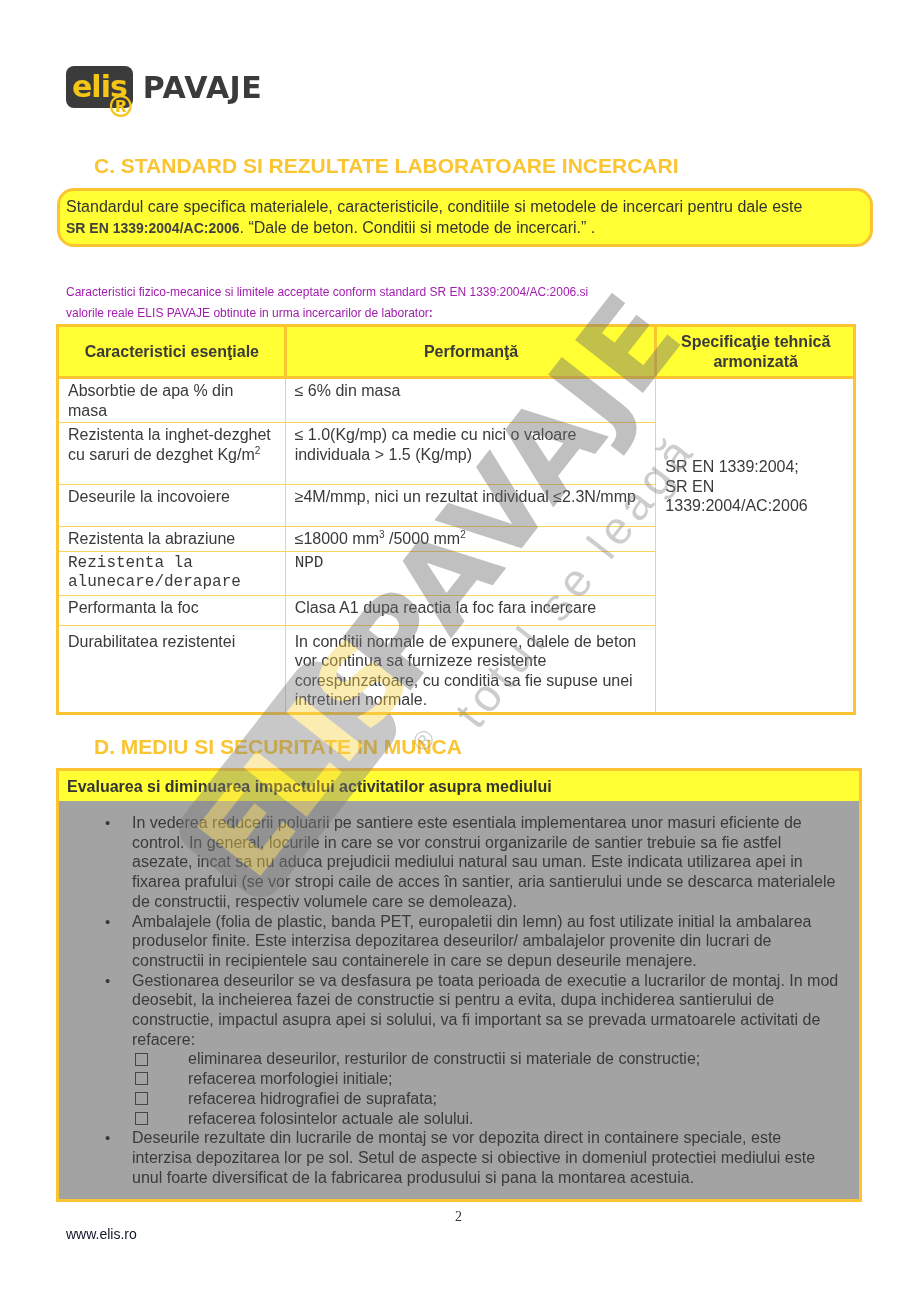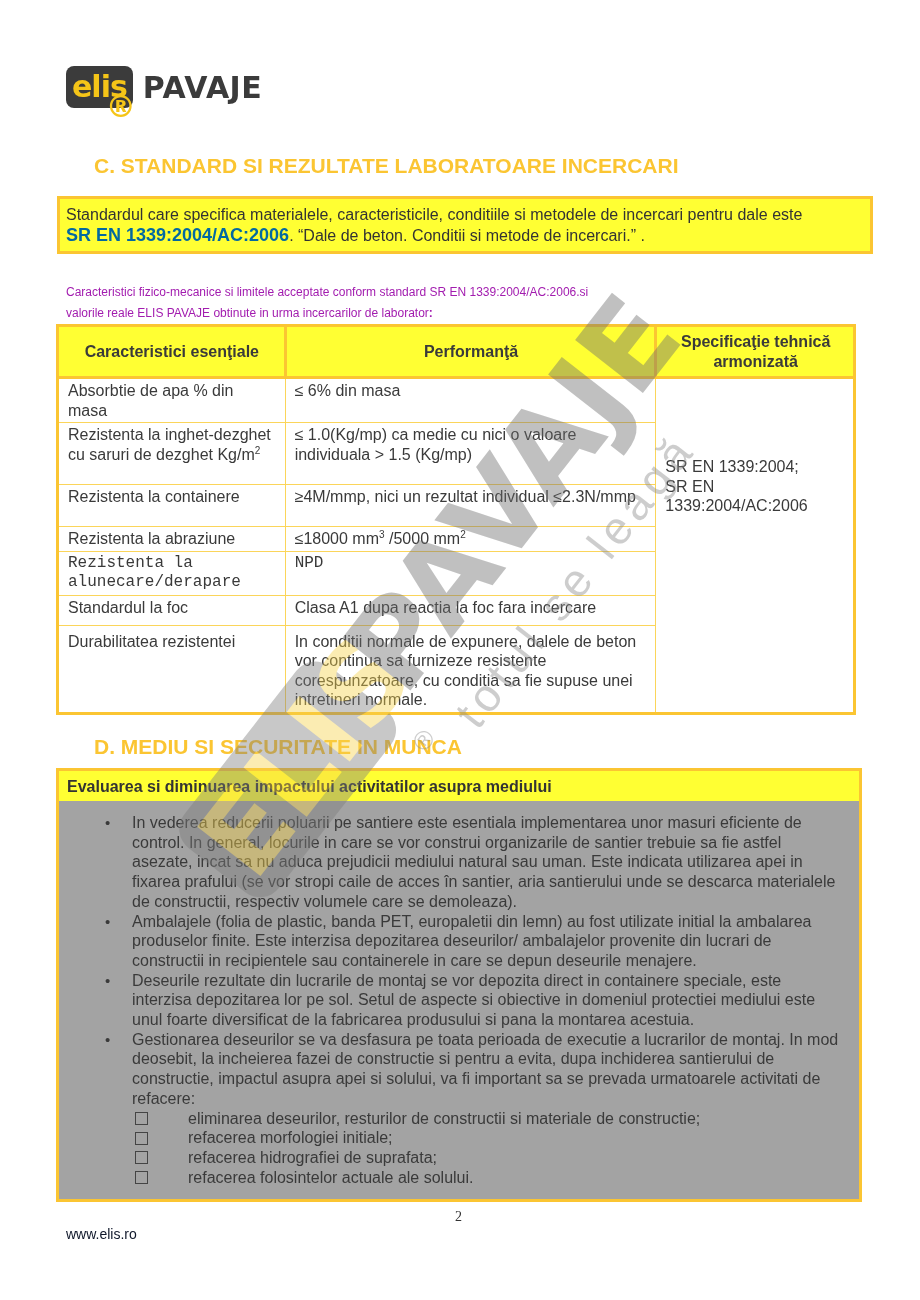--- a/index.html
+++ b/index.html
@@ -16,21 +16,21 @@
   }
   .logo-reg { position:absolute; right:-2px; bottom:-16px; font-size:9px; color:#555; }
   .logo-text { font-family:"DejaVu Sans", sans-serif; font-weight:bold; font-size:30px; color:#3b3b3b; margin-left:10px; letter-spacing:0.5px; }
 
   h2.section { position:absolute; left:94px; margin:0; font-size:21px; font-weight:bold; color:#fbc532; letter-spacing:0; }
 
   .yellow-box {
     position:absolute; left:57px; width:798px; background:#ffff33; border:3px solid #fbc532;
     padding:5px 6px; font-size:16px; line-height:21px; color:#333;
   }
-  .yellow-box b { font-weight:bold; font-size:18px; color:#0369a1; }
+  .yellow-box b { font-weight:bold; font-size:14px; color:#404040; }
 
   .intro { position:absolute; left:66px; top:282px; width:790px; font-size:12px; line-height:21px; color:#a21caf; }
 
   table.spec {
     position:absolute; left:56px; top:324px; width:800px; border-collapse:collapse; font-size:16px; color:#3a3a3a;
     border:3px solid #fbc532;
   }
   table.spec td, table.spec th { border:1px solid #fbd55a; vertical-align:top; padding:2px 8px 2px 9px; line-height:19.5px; }
   table.spec th {
     background:#ffff33; font-weight:bold; color:#3a3a3a; text-align:center; vertical-align:middle; height:45px; border:3px solid #fbc532;
@@ -61,21 +61,21 @@
 <div class="logo">
   <div class="logo-mark">
     <span>elis</span>
     <span class="logo-reg">®</span>
   </div>
   <div class="logo-text">PAVAJE</div>
 </div>
 
 <h2 class="section" style="top:154px;">C. STANDARD SI REZULTATE LABORATOARE INCERCARI</h2>
 
-<div class="yellow-box" style="top:196px;">
+<div class="yellow-box" style="top:188px;border-radius:17px;">
   <span>Standardul care specifica materialele, caracteristicile, conditiile si metodele de incercari pentru dale este</span><br>
   <b>SR EN 1339:2004/AC:2006</b><span>. “Dale de beton. Conditii si metode de incercari.” .</span>
 </div>
 
 <div class="intro">
   <span>Caracteristici fizico-mecanice si limitele acceptate conform standard SR EN 1339:2004/AC:2006.si</span><br>
   <span>valorile reale ELIS PAVAJE obtinute in urma incercarilor de laborator</span><b>:</b>
 </div>
 
 <table class="spec">
@@ -99,50 +99,49 @@
         <span>SR EN 1339:2004;</span><br>
         <span>SR EN</span><br>
         <span>1339:2004/AC:2006</span>
       </td>
     </tr>
     <tr style="height:62px;">
       <td><span>Rezistenta la inghet-dezghet cu saruri de dezghet Kg/m</span><sup>2</sup></td>
       <td>≤ 1.0(Kg/mp) ca medie cu nici o valoare individuala &gt; 1.5 (Kg/mp)</td>
     </tr>
     <tr style="height:42px;">
-      <td>Rezistenta la containere</td>
+      <td>Deseurile la incovoiere</td>
       <td>≥4M/mmp, nici un rezultat individual ≤2.3N/mmp</td>
     </tr>
     <tr style="height:24px;">
       <td>Rezistenta la abraziune</td>
       <td><span>≤18000 mm</span><sup>3</sup><span> /5000 mm</span><sup>2</sup></td>
     </tr>
     <tr style="height:42px;font-family:Liberation Mono, monospace;">
       <td>Rezistenta la alunecare/derapare</td>
       <td>NPD</td>
     </tr>
     <tr style="height:30px;">
-      <td>Standardul la foc</td>
+      <td>Performanta la foc</td>
       <td>Clasa A1 dupa reactia la foc fara incercare</td>
     </tr>
     <tr style="height:82px;">
       <td style="padding-top:6px;">Durabilitatea rezistentei</td>
       <td style="padding-top:6px;">In conditii normale de expunere, dalele de beton vor continua sa furnizeze resistente corespunzatoare, cu conditia sa fie supuse unei intretineri normale.</td>
     </tr>
   </tbody>
 </table>
 
 <h2 class="section" style="top:735px;">D. MEDIU SI SECURITATE IN MUNCA</h2>
 
 <div class="env-box">
   <div class="env-head">Evaluarea si diminuarea impactului activitatilor asupra mediului</div>
   <ul class="env-list">
     <li class="bullet">In vederea reducerii poluarii pe santiere este esentiala implementarea unor masuri eficiente de control. In general, locurile in care se vor construi organizarile de santier trebuie sa fie astfel asezate, incat sa nu aduca prejudicii mediului natural sau uman. Este indicata utilizarea apei in fixarea prafului (se vor stropi caile de acces în santier, aria santierului unde se descarca materialele de constructii, respectiv volumele care se demoleaza).</li>
     <li class="bullet">Ambalajele (folia de plastic, banda PET, europaletii din lemn) au fost utilizate initial la ambalarea produselor finite. Este interzisa depozitarea deseurilor/ ambalajelor provenite din lucrari de constructii in recipientele sau containerele in care se depun deseurile menajere.</li>
-    <li class="bullet">Deseurile rezultate din lucrarile de montaj se vor depozita direct in containere speciale, este interzisa depozitarea lor pe sol. Setul de aspecte si obiective in domeniul protectiei mediului este unul foarte diversificat de la fabricarea produsului si pana la montarea acestuia.</li>
     <li class="bullet">
       <span>Gestionarea deseurilor se va desfasura pe toata perioada de executie a lucrarilor de montaj. In mod deosebit, la incheierea fazei de constructie si pentru a evita, dupa inchiderea santierului de constructie, impactul asupra apei si solului, va fi important sa se prevada urmatoarele activitati de refacere:</span>
       <ul class="checks">
         <li>
             <span class="box-icon"></span>
             <span>eliminarea deseurilor, resturilor de constructii si materiale de constructie;</span>
           </li>
         <li>
             <span class="box-icon"></span>
             <span>refacerea morfologiei initiale;</span>
@@ -150,20 +149,21 @@
         <li>
             <span class="box-icon"></span>
             <span>refacerea hidrografiei de suprafata;</span>
           </li>
         <li>
             <span class="box-icon"></span>
             <span>refacerea folosintelor actuale ale solului.</span>
           </li>
       </ul>
     </li>
+    <li class="bullet">Deseurile rezultate din lucrarile de montaj se vor depozita direct in containere speciale, este interzisa depozitarea lor pe sol. Setul de aspecte si obiective in domeniul protectiei mediului este unul foarte diversificat de la fabricarea produsului si pana la montarea acestuia.</li>
   </ul>
 </div>
 
 <div class="page-num">2</div>
 <div class="footer-url">www.elis.ro</div>
 
 <svg class="watermark" viewBox="0 0 920 1300" width="920" height="1300">
   <g transform="translate(420,610) rotate(-52)" opacity="0.42">
     <rect x="-330" y="-60" width="230" height="120" rx="24" fill="#7d7d7d"></rect>
     <text x="-318" y="38" font-family="DejaVu Sans, sans-serif" font-weight="bold" font-size="110" fill="#f7d34a">ELIS</text>

